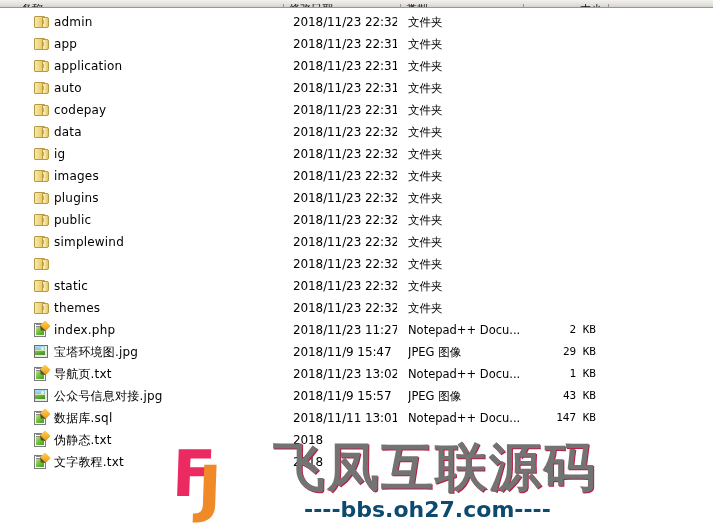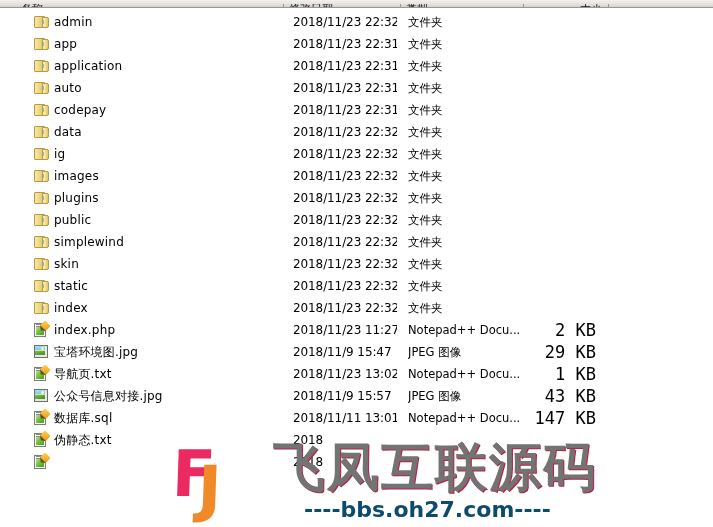--- a/index.html
+++ b/index.html
@@ -61,21 +61,21 @@
     font-size:12px;
     letter-spacing:0.2px;
   }
   .datetxt{
     font-family:"DejaVu Sans","Liberation Sans",sans-serif;
     font-size:12px;
     letter-spacing:-0.1px;
   }
   .sizetxt{
     font-family:"DejaVu Sans Mono","Liberation Mono",monospace;
-    font-size:17px;
+    font-size:11px;
   }
   .typetxt{
     font-family:"DejaVu Sans","Liberation Sans",sans-serif;
     font-size:11.5px;
   }
   
   .ico{
     position:absolute;left:18px;top:4px;
     width:15px;height:14px;
   }
@@ -368,21 +368,20 @@
         <span class="cell c-size sizetxt"></span>
       </div>
       <div class="row">
         <span class="ico">
           <span class="ico-folder">
             <span class="back"></span>
             <span class="front"></span>
             <span class="tab"></span>
           </span>
         </span>
-        <span class="cell c-name nm">skin</span>
         <span class="cell c-date datetxt">2018/11/23 22:32</span>
         <span class="cell c-type typetxt">文件夹</span>
         <span class="cell c-size sizetxt"></span>
       </div>
       <div class="row">
         <span class="ico">
           <span class="ico-folder">
             <span class="back"></span>
             <span class="front"></span>
             <span class="tab"></span>
@@ -394,21 +393,21 @@
         <span class="cell c-size sizetxt"></span>
       </div>
       <div class="row">
         <span class="ico">
           <span class="ico-folder">
             <span class="back"></span>
             <span class="front"></span>
             <span class="tab"></span>
           </span>
         </span>
-        <span class="cell c-name nm">index</span>
+        <span class="cell c-name nm">themes</span>
         <span class="cell c-date datetxt">2018/11/23 22:32</span>
         <span class="cell c-type typetxt">文件夹</span>
         <span class="cell c-size sizetxt"></span>
       </div>
       <div class="row">
         <span class="ico">
           <span class="ico-doc">
             <span class="page"></span>
             <span class="lines"></span>
             <span class="grn"></span>
@@ -492,20 +491,21 @@
       </div>
       <div class="row">
         <span class="ico">
           <span class="ico-doc">
             <span class="page"></span>
             <span class="lines"></span>
             <span class="grn"></span>
             <span class="pencil"></span>
           </span>
         </span>
+        <span class="cell c-name nm">文字教程.txt</span>
         <span class="cell c-date datetxt">2018</span>
         <span class="cell c-type typetxt"></span>
         <span class="cell c-size sizetxt"></span>
       </div>
     </div>
 
   <div class="watermark">
     <div class="wm-logo">
       <span class="wm-f">F</span>
       <span class="wm-j">J</span>

